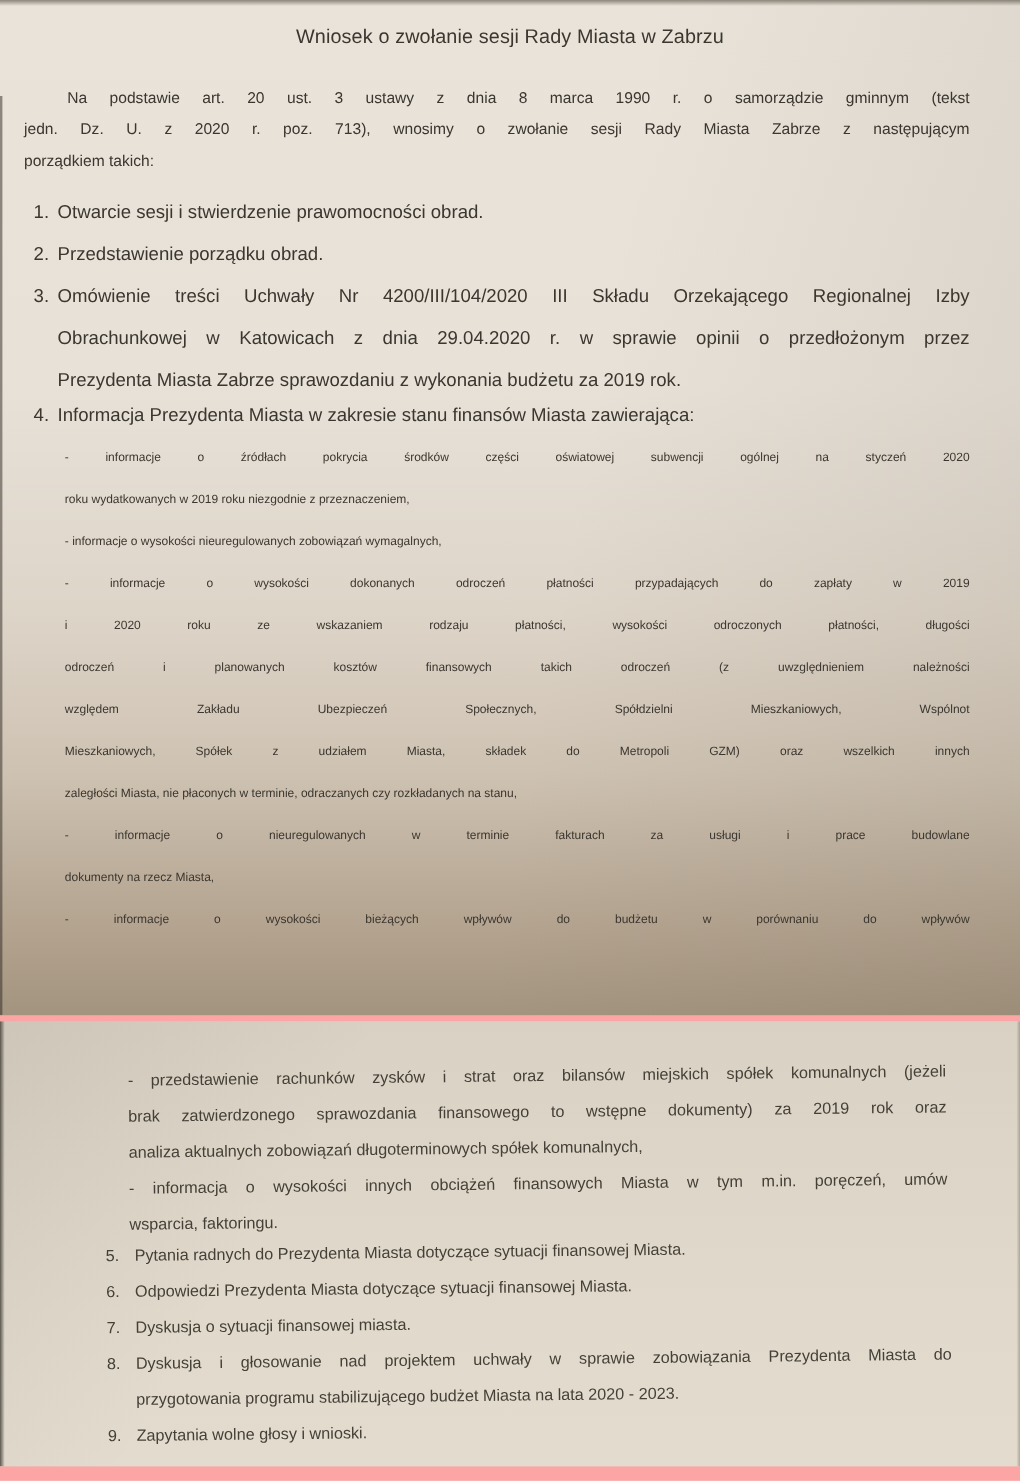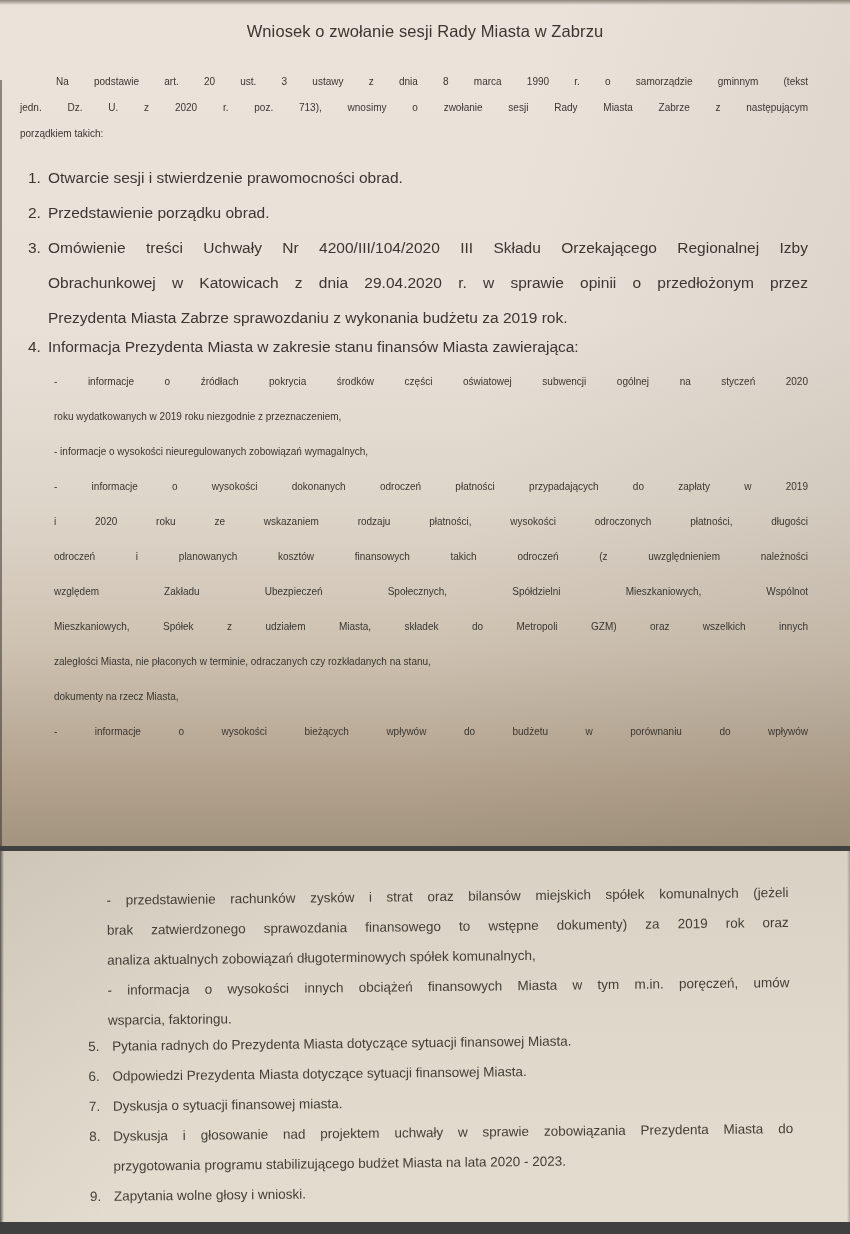--- a/index.html
+++ b/index.html
@@ -1,18 +1,18 @@
 <!DOCTYPE html>
 <html><head>
 <meta charset="utf-8">
 <style>
   html,body{margin:0;padding:0;}
   body{width:850px;height:1234px;background:#fcfbf9;overflow:hidden;
        font-family:"Liberation Sans",sans-serif;}
-  .canvas{position:relative;width:850px;height:1234px;background:#404040;}
+  .canvas{position:relative;width:850px;height:1234px;background:#fca5a5;}
 
   
   .photo1{position:absolute;left:0;top:0;width:850px;height:846px;overflow:hidden;
     color:#3b362f;
     background:
       linear-gradient(100deg, rgba(0,0,0,0) 55%, rgba(90,80,65,0.10) 100%),
       linear-gradient(to bottom,#e9e3da 0%,#e7e1d8 38%,#ded5c9 60%,#cec2b2 76%,#b2a28e 92%,#a3947f 100%);
   }
   .photo1::before{content:"";position:absolute;left:0;top:0;right:0;height:5px;
       background:linear-gradient(to bottom,rgba(110,102,90,0.75),rgba(110,102,90,0));}
@@ -33,21 +33,21 @@
   .p2-rot{transform:rotate(-0.65deg);transform-origin:0 50%;}
 
   
   .line{display:block;position:relative;white-space:nowrap;}
   .wrapline{white-space:normal;}
   .jl{text-align:justify;-moz-text-align-last:justify;text-align-last:justify;white-space:normal;}
 
   .p1-title{margin-top:14px;height:35px;line-height:35px;text-align:center;
             font-size:16.5px;letter-spacing:0.1px;}
   .p1-intro{margin:20px 42px 0 20px;font-size:15.5px;}
-  .p1-intro .line{height:26px;line-height:26px;font-size:10px;}
+  .p1-intro .line{height:26px;line-height:26px;font-size:13px;}
   .p1-intro .first{text-indent:36px;}
 
   .p1-items{margin-top:13px;font-size:15.5px;}
   .p1-row{position:relative;margin-left:48px;margin-right:42px;height:35px;line-height:35px;}
   .p1-row .num{position:absolute;left:-20px;width:20px;text-align:left;white-space:nowrap;}
   .p1-row-tight{margin-top:-6px;}
 
   .p1-dashes{margin:0 42px 0 54px;font-size:10px;}
   .p1-dashes .line{height:35px;line-height:35px;}
 
@@ -101,20 +101,21 @@
     <div class="p1-dashes">
       <div class="line jl">- informacje o źródłach pokrycia środków części oświatowej subwencji ogólnej na styczeń 2020</div>
       <div class="line">roku wydatkowanych w 2019 roku niezgodnie z przeznaczeniem,</div>
       <div class="line">- informacje o wysokości nieuregulowanych zobowiązań wymagalnych,</div>
       <div class="line jl">- informacje o wysokości dokonanych odroczeń płatności przypadających do zapłaty w 2019</div>
       <div class="line jl">i 2020 roku ze wskazaniem rodzaju płatności, wysokości odroczonych płatności, długości</div>
       <div class="line jl">odroczeń i planowanych kosztów finansowych takich odroczeń (z uwzględnieniem należności</div>
       <div class="line jl">względem Zakładu Ubezpieczeń Społecznych, Spółdzielni Mieszkaniowych, Wspólnot</div>
       <div class="line jl">Mieszkaniowych, Spółek z udziałem Miasta, składek do Metropoli GZM) oraz wszelkich innych</div>
       <div class="line">zaległości Miasta, nie płaconych w terminie, odraczanych czy rozkładanych na stanu,</div>
+      <div class="line jl">- informacje o nieuregulowanych w terminie fakturach za usługi i prace budowlane</div>
       <div class="line">dokumenty na rzecz Miasta,</div>
       <div class="line jl">- informacje o wysokości bieżących wpływów do budżetu w porównaniu do wpływów</div>
     </div>
   </div>
 
   <div class="photo2">
     <div class="p2-rot">
       <div class="p2-content">
 
         <div class="p2-dashes">

